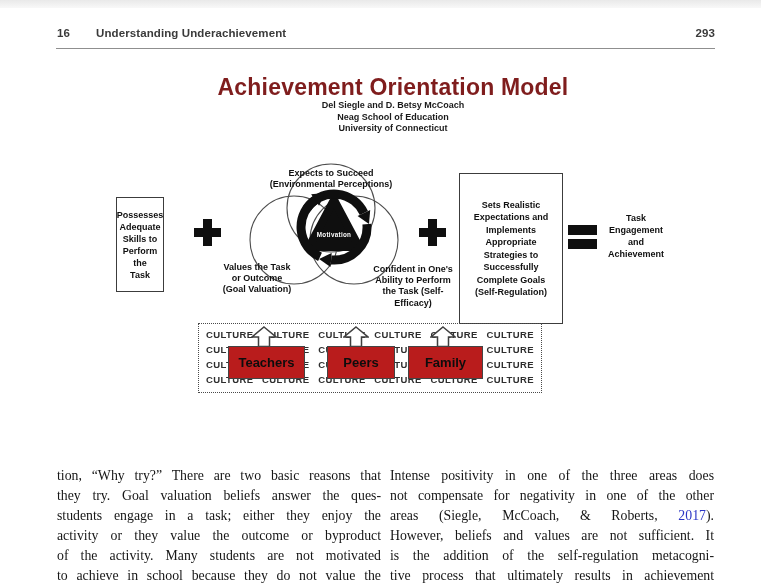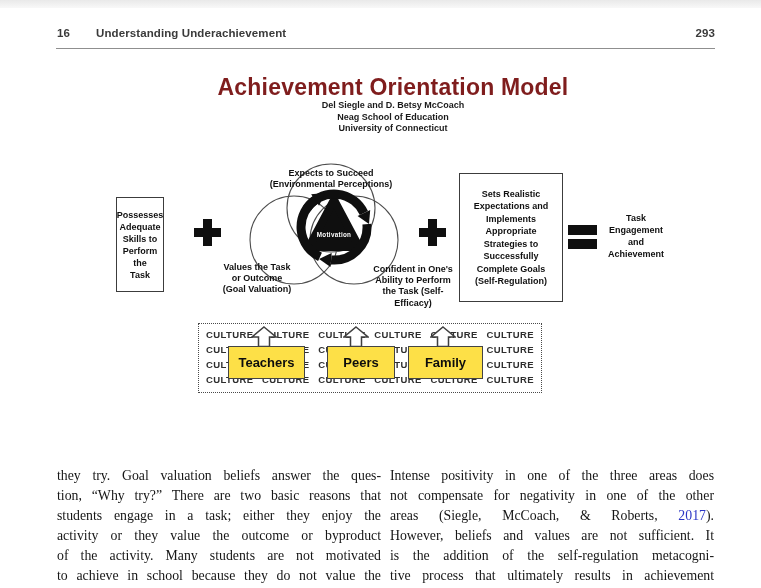--- a/index.html
+++ b/index.html
@@ -16,21 +16,21 @@
   .hdr-left .num{margin-right:26px;}
   .hdr-right{right:46px;}
   .hdr-rule{left:56px;top:48px;width:659px;height:1px;background:#8f8f8f;}
   
   .fig-title{left:26px;top:74px;width:734px;text-align:center;font-size:23px;font-weight:bold;letter-spacing:.2px;color:#7f1d1d;}
   .fig-sub{left:26px;top:100px;width:734px;text-align:center;font-size:9px;font-weight:bold;line-height:11.5px;color:#1a1a1a;}
   
   .dbox{border:1.4px solid #3c3c3c;background:#fff;display:flex;align-items:center;justify-content:center;
         text-align:center;font-weight:bold;white-space:pre-line;color:#101010;box-sizing:border-box;}
   .skills{left:116px;top:197px;width:48px;height:95px;font-size:9px;line-height:12px;}
-  .selfreg{left:459px;top:173px;width:104px;height:129px;font-size:9px;line-height:12.5px;}
+  .selfreg{left:459px;top:173px;width:104px;height:151px;font-size:9px;line-height:12.5px;}
   .dlabel{font-weight:bold;text-align:center;white-space:pre-line;color:#101010;font-size:9px;line-height:11px;}
   .expects{left:251px;top:168px;width:160px;}
   .goal{left:197px;top:262px;width:120px;line-height:11.2px;}
   .efficacy{left:352px;top:264px;width:122px;line-height:11.2px;}
   .result{left:596px;top:212px;width:80px;font-size:9px;line-height:12px;}
   
   .plus{width:27px;height:27px;}
   .plus::before{content:"";position:absolute;left:0;right:0;top:9px;height:9px;background:#0f0f0f;}
   .plus::after{content:"";position:absolute;top:0;bottom:0;left:9px;width:9px;background:#0f0f0f;}
   .plus1{left:194px;top:219px;}
@@ -38,21 +38,21 @@
   .equals{left:568px;top:225px;width:29px;height:25px;}
   .equals::before{content:"";position:absolute;left:0;right:0;top:0;height:10px;background:#0f0f0f;}
   .equals::after{content:"";position:absolute;left:0;right:0;top:14px;height:10px;background:#0f0f0f;}
   
   .venn{left:248px;top:160px;}
   
   .culture-box{left:198px;top:323px;width:344px;height:70px;border:1.5px dotted #4a4a4a;box-sizing:border-box;
       display:flex;flex-direction:column;justify-content:space-between;padding:4px 7px 5px;}
   .culture-row{display:flex;justify-content:space-between;font-size:9.5px;font-weight:600;
       letter-spacing:.4px;color:#2e2e2e;line-height:14px;}
-  .infl{background:#fde047;border:1.6px solid #444;display:flex;align-items:center;justify-content:center;
+  .infl{background:#b91c1c;border:1.6px solid #444;display:flex;align-items:center;justify-content:center;
       font-weight:bold;font-size:13px;color:#0d0d0d;box-sizing:border-box;}
   .infl-teachers{left:228px;top:346px;width:77px;height:33px;}
   .infl-peers{left:327px;top:346px;width:68px;height:33px;}
   .infl-family{left:408px;top:346px;width:75px;height:33px;}
   .uparrow{top:326px;width:26px;height:21px;}
   .ua-1{left:251px;} .ua-2{left:343px;} .ua-3{left:430px;}
   
   .bodycol{top:466px;width:324px;font-family:"Liberation Serif",serif;font-size:13.8px;line-height:20px;color:#161616;}
   .col-left{left:57px;} .col-right{left:390px;}
   .tline{text-align:justify;text-align-last:justify;}
@@ -165,22 +165,22 @@
 </svg>
 <svg class="abs uparrow ua-3" width="26" height="21" viewBox="0 0 26 21">
   <polygon points="13,1 25,11 18.5,11 18.5,20.5 7.5,20.5 7.5,11 1,11" fill="#ffffff" stroke="#3f3f3f" stroke-width="1.5"></polygon>
 </svg>
 
 <div class="abs infl infl-teachers">Teachers</div>
 <div class="abs infl infl-peers">Peers</div>
 <div class="abs infl infl-family">Family</div>
 
 <div class="abs bodycol col-left">
+  <div class="tline">tion, “Why try?” There are two basic reasons that</div>
   <div class="tline">they try. Goal valuation beliefs answer the ques-</div>
-  <div class="tline">tion, “Why try?” There are two basic reasons that</div>
   <div class="tline">students engage in a task; either they enjoy the</div>
   <div class="tline">activity or they value the outcome or byproduct</div>
   <div class="tline">of the activity. Many students are not motivated</div>
   <div class="tline">to achieve in school because they do not value the</div>
 </div>
 <div class="abs bodycol col-right">
   <div class="tline">Intense positivity in one of the three areas does</div>
   <div class="tline">not compensate for negativity in one of the other</div>
   <div class="tline"><span>areas (Siegle, McCoach, &amp; Roberts,</span> <span class="cite">2017</span><span>).</span></div>
   <div class="tline">However, beliefs and values are not sufficient. It</div>

